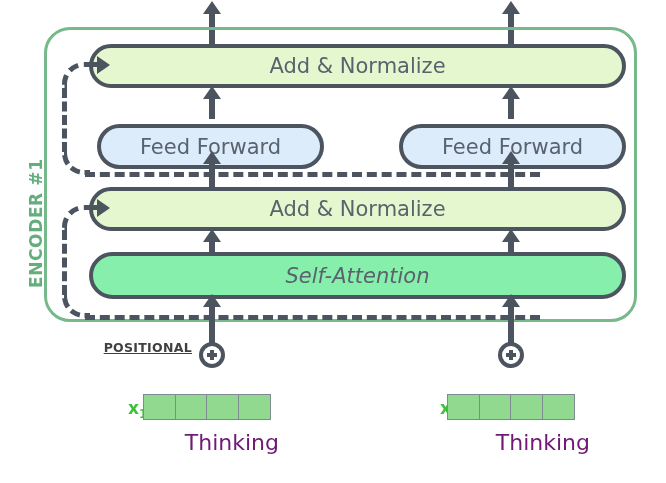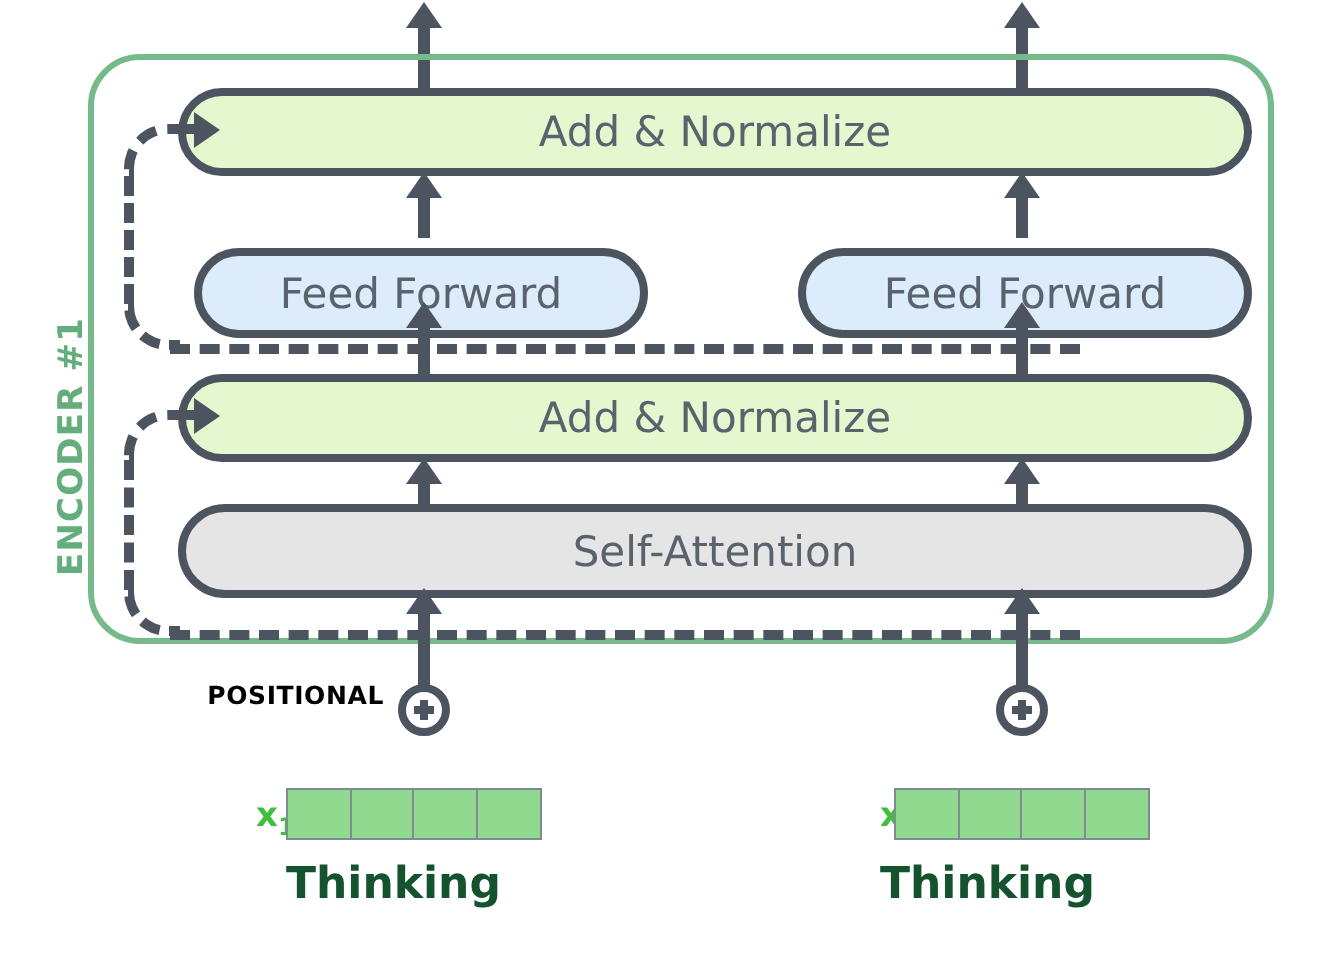--- a/index.html
+++ b/index.html
@@ -59,22 +59,23 @@
   .box-addnorm {
     background: #e4f7cf;
     border-radius: 22px;
   }
   .box-ffwd {
     background: #dcecfb;
     border-radius: 26px;
     margin-top: 15px;
   }
   .box-attn {
-    background: #e5e5e5;
+    background: #86efac;
     border-radius: 24px;
+    font-style: italic;
   }
 
   .addnorm-top   { left: 89px;  top: 44px;  width: 455px; height: 44px; }
   .addnorm-bot   { left: 89px;  top: 187px; width: 455px; height: 44px; }
   .ffwd-left     { left: 97px;  top: 109px; width: 227px; height: 45px; }
   .ffwd-right    { left: 399px; top: 109px; width: 227px; height: 45px; }
   .attn          { left: 89px;  top: 252px; width: 455px; height: 47px; }
 
   
   .addnorm-top, .addnorm-bot, .attn { width: 537px; }
@@ -136,26 +137,27 @@
   .dash-stub {
     position: absolute;
     height: 0;
     border-top: 5px solid #4b545f;
   }
 
   
   .pe-label {
     position: absolute;
     text-align: right;
-    color: #000000;
+    color: #404040;
     font-size: 12.5px;
     font-weight: bold;
     line-height: 14px;
     letter-spacing: 0.3px;
     font-family: "DejaVu Sans", sans-serif;
+    text-decoration: underline;
   }
   .plus-circle {
     position: absolute;
     width: 26px;
     height: 26px;
     border: 4px solid #4b545f;
     border-radius: 50%;
     background: #ffffff;
     box-sizing: border-box;
   }
@@ -198,24 +200,24 @@
     font-weight: bold;
     font-family: "DejaVu Sans", sans-serif;
     white-space: nowrap;
   }
   .x-label sub {
     font-size: 12px;
     font-weight: bold;
   }
   .word-label {
     position: absolute;
-    color: #14532d;
+    color: #701a75;
     font-size: 22px;
-    font-weight: bold;
-    text-align: left;
+    font-weight: normal;
+    text-align: right;
     font-family: "DejaVu Sans", sans-serif;
     white-space: nowrap;
   }
 </style>
 </head>
 <body>
 
 <div id="stage">
 
   <div class="v-arrow" style="left:209px; top:12px; height:36px;"></div>

